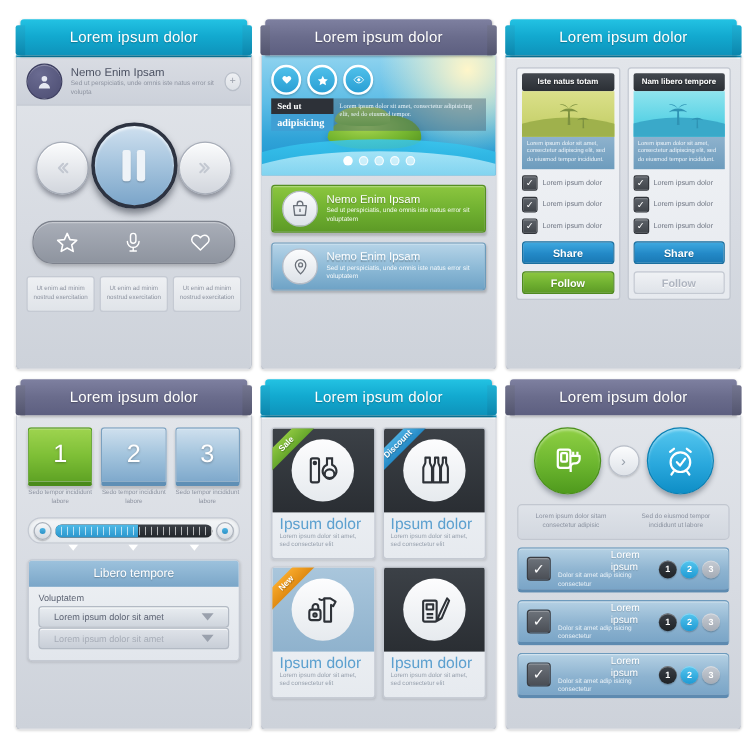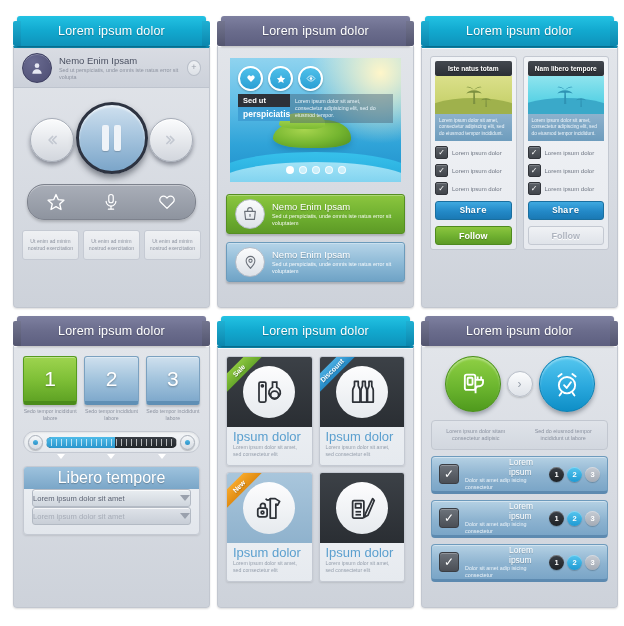--- a/index.html
+++ b/index.html
@@ -106,24 +106,25 @@
   .card3{
     flex:1;height:30px;border-radius:3px;
     background:linear-gradient(180deg,#eef0f3,#e0e4e9);
     border:1px solid #c5cad3;
     display:flex;align-items:center;justify-content:center;text-align:center;
     padding:0 3px;box-sizing:border-box;
   }
 
   
   .hero{
-    position:relative;height:124px;margin:12px;overflow:hidden;
+    position:relative;height:100px;margin:0;overflow:hidden;
     background:
       radial-gradient(circle at 88% 12%, #fff6c9 0%, rgba(255,246,201,0) 38%),
       linear-gradient(180deg,#8fd3ef 0%,#5cbce6 40%,#2fa3d8 70%,#1f8fcb 100%);
+    font-family: Liberation Serif, serif;
   }
   .hero .wave{
     position:absolute;left:-10%;width:120%;height:48px;border-radius:50%;
   }
   .hero .w1{bottom:-18px;background:linear-gradient(180deg,#39c7ef,#1d9ed4);opacity:.85;}
   .hero .w2{bottom:-28px;background:linear-gradient(180deg,#bfeefb,#63c8ec);opacity:.8;}
   .island{
     position:absolute;left:48%;top:50%;width:78px;height:28px;
     transform:translateX(-50%);
     background:radial-gradient(ellipse at 40% 35%,#a7d54e 0%,#74b52f 55%,#4e8c1f 100%);
@@ -208,21 +209,21 @@
     display:flex;align-items:center;justify-content:center;font-size:8px;
     box-shadow:inset 0 1px 0 rgba(255,255,255,.2);
   }
   .cblabel{font-size:6px;color:#6f7683;}
   .btn{
     display:block;width:100%;height:19px;border-radius:3px;margin-top:6px;
     font-size:9px;font-weight:bold;color:#fff;border:1px solid;
     display:flex;align-items:center;justify-content:center;
     text-shadow:0 1px 1px rgba(0,0,0,.28);box-sizing:border-box;
   }
-  .btn.blue{background:linear-gradient(180deg,#3fa9e0 0%,#2389c7 55%,#1a79b4 100%);border-color:#1a6f9f;font-family:Liberation Mono, monospace;}
+  .btn.blue{background:linear-gradient(180deg,#3fa9e0 0%,#2389c7 55%,#1a79b4 100%);border-color:#1a6f9f;}
   .btn.green{background:linear-gradient(180deg,#8cc63f 0%,#6fb030 55%,#5d9a26 100%);border-color:#4f8a1f;}
   .btn.grey{background:linear-gradient(180deg,#f0f2f5,#dfe3e9);border-color:#c4c9d2;color:#aeb4bf;text-shadow:0 1px 0 #fff;}
 
   
   .steps{display:flex;gap:7px;padding:10px 9px 0;}
   .stepwrap{flex:1;text-align:center;}
   .stepbox{
     height:44px;border-radius:3px;display:flex;align-items:center;justify-content:center;
     color:#fff;font-size:21px;text-shadow:0 1px 2px rgba(0,0,0,.3);
     box-shadow:0 2px 2px rgba(0,0,0,.17),inset 0 1px 0 rgba(255,255,255,.35);
@@ -258,29 +259,29 @@
   .notches{display:flex;justify-content:space-around;margin:1px 22px 0;}
   .notch{width:0;height:0;border-left:4px solid transparent;border-right:4px solid transparent;
     border-top:5px solid #ffffff;}
   .formcard{
     margin:7px 9px 0;border-radius:4px;overflow:hidden;
     background:linear-gradient(180deg,#eef1f4,#e2e6ec);
     border:1px solid #c4c9d2;box-shadow:0 1px 2px rgba(0,0,0,.1);
   }
   .formhead{
     height:22px;background:linear-gradient(180deg,#9dc2dd,#7aa6c8);
-    color:#fff;font-size:16px;display:flex;align-items:center;justify-content:center;
+    color:#fff;font-size:10px;display:flex;align-items:center;justify-content:center;
     text-shadow:0 1px 1px rgba(0,0,0,.25);
   }
   .fieldlbl{font-size:7.6px;color:#5d6474;padding:5px 8px 2px;}
   .select{
     margin:0 8px;height:18px;border-radius:3px;
     background:linear-gradient(180deg,#e9edf1,#cfd5dd);
     border:1px solid #b3bac4;
-    display:flex;align-items:center;padding:0 0;box-sizing:border-box;
+    display:flex;align-items:center;padding:0 12px;box-sizing:border-box;
     font-size:7.6px;color:#5d6474;
     box-shadow:inset 0 1px 0 rgba(255,255,255,.7);
   }
   .select.dim{color:#a6acb7;background:linear-gradient(180deg,#dfe3e9,#c8ced7);}
   .caret{margin-left:auto;width:0;height:0;border-left:5px solid transparent;
     border-right:5px solid transparent;border-top:6px solid #9aa1ad;}
 
   
   .tiles{display:grid;grid-template-columns:1fr 1fr;gap:6px;padding:8px;box-sizing:border-box;}
   .tile{border-radius:3px;overflow:hidden;
@@ -459,21 +460,21 @@
             <svg width="12" height="9" viewBox="0 0 24 24" fill="none" stroke="#fff" stroke-width="2">
                 <path d="M1.5 12S5.5 5 12 5s10.5 7 10.5 7-4 7-10.5 7S1.5 12 1.5 12z"></path>
                 <circle cx="12" cy="12" r="2.6" fill="#fff"></circle>
               </svg>
           </span>
         </div>
 
         <div class="herocap">
           <div class="capl">
             <div class="cap-a">Sed ut</div>
-            <div class="cap-b">perspiciatis</div>
+            <div class="cap-b">adipisicing</div>
           </div>
           <div class="capr">Lorem ipsum dolor sit amet, consectetur adipisicing elit, sed do eiusmod tempor.</div>
         </div>
 
         <div class="dots">
           <span class="dot on"></span>
           <span class="dot"></span>
           <span class="dot"></span>
           <span class="dot"></span>
           <span class="dot"></span>
@@ -611,20 +612,21 @@
         <span class="knob"></span>
       </div>
       <div class="notches">
         <span class="notch"></span>
         <span class="notch"></span>
         <span class="notch"></span>
       </div>
 
       <div class="formcard">
         <div class="formhead">Libero tempore</div>
+        <div class="fieldlbl">Voluptatem</div>
         <div class="select">
           <span>Lorem ipsum dolor sit amet</span>
           <span class="caret"></span>
         </div>
         <div class="select dim">
           <span>Lorem ipsum dolor sit amet</span>
           <span class="caret"></span>
         </div>
         <div style="height:9px"></div>
       </div>

